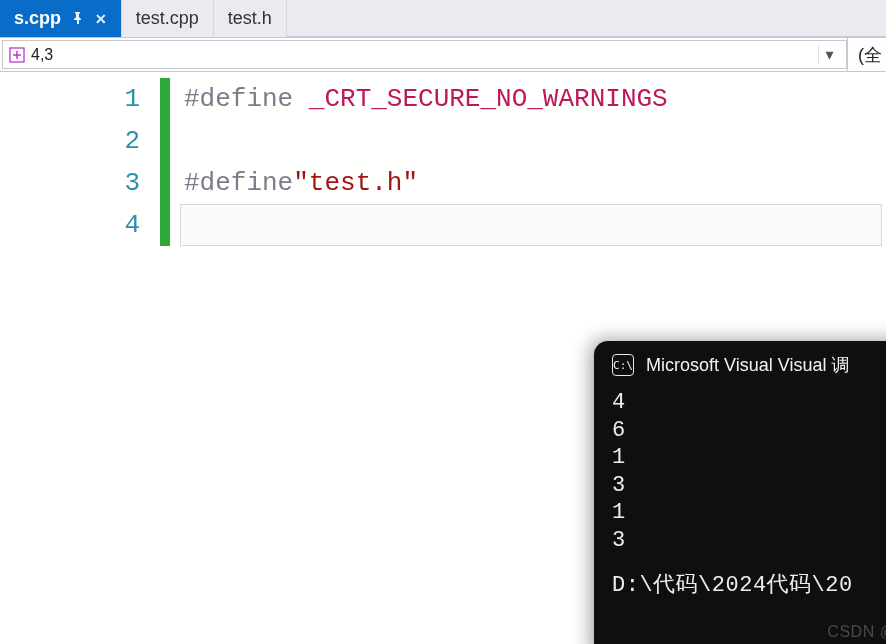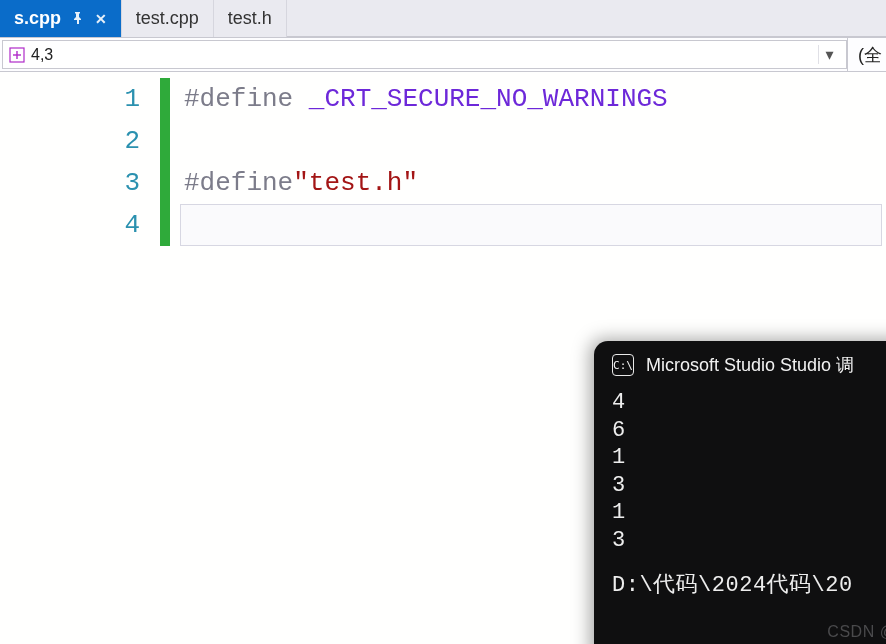--- a/index.html
+++ b/index.html
@@ -110,21 +110,21 @@
     font-family: Consolas, "Courier New", monospace;
     font-size: 26px;
   }
   .cline {
     height: 42px;
     display: flex;
     align-items: center;
     white-space: pre;
   }
   .tk-pp { color: #7c7c8a; }
-  .tk-macro { color: #6d28d9; }
+  .tk-macro { color: #be185d; }
   .tk-str { color: #a31515; }
   .current-line {
     border: 1px solid #d7d7e2;
     background: #fafafc;
     margin-left: -4px;
     padding-left: 3px;
     width: calc(100%);
   }
   
   .console {
@@ -233,21 +233,21 @@
       <div class="cline"><span class="tk-pp">#define </span><span class="tk-macro">_CRT_SECURE_NO_WARNINGS</span></div>
       <div class="cline"></div>
       <div class="cline"><span class="tk-pp">#define</span><span class="tk-str">"test.h"</span></div>
       <div class="cline current-line"></div>
     </div>
 </div>
 
 <div class="console">
   <div class="console-title">
     <span class="con-icon">C:\</span>
-    <span>Microsoft Studio Studio 调</span>
+    <span>Microsoft Visual Visual 调</span>
   </div>
   <div class="console-body" id="conbody">
       <div>4</div>
       <div>6</div>
       <div>1</div>
       <div>3</div>
       <div>1</div>
       <div>3</div>
       <div class="path">D:\代码\2024代码\20</div>
     </div>

